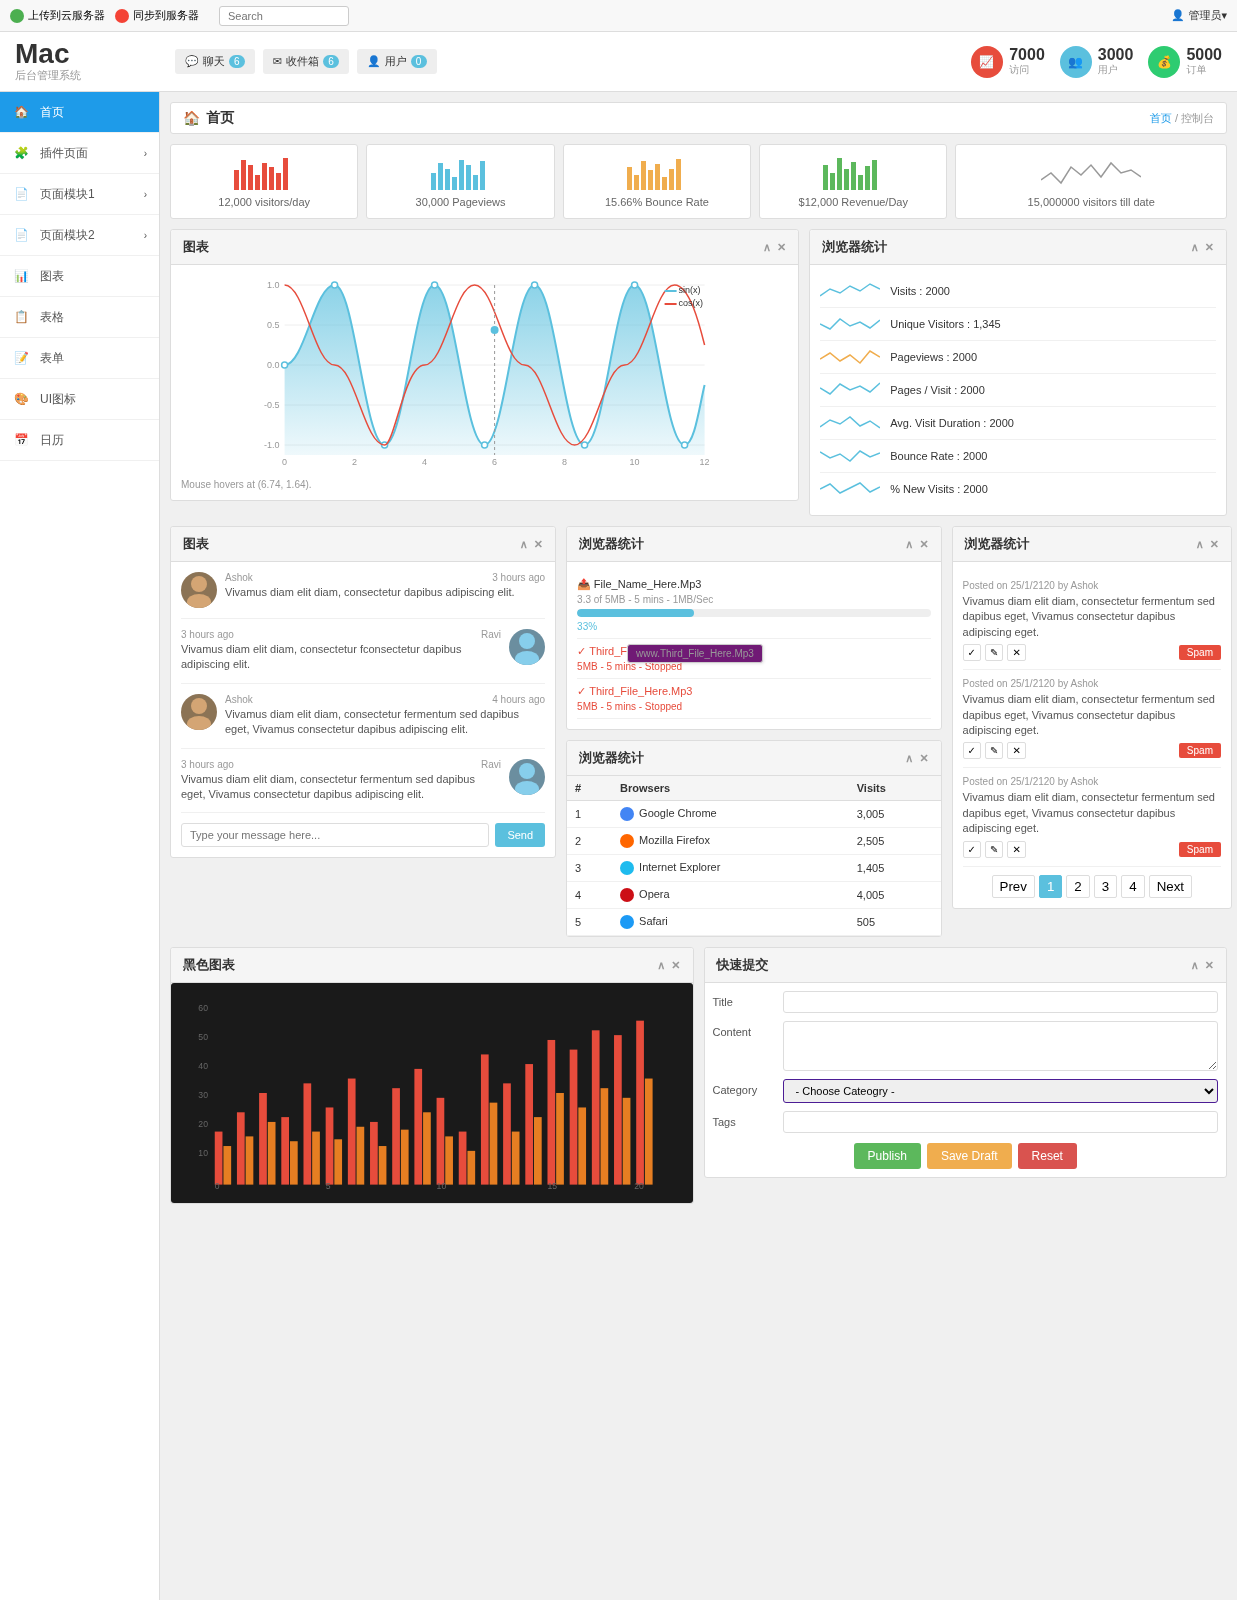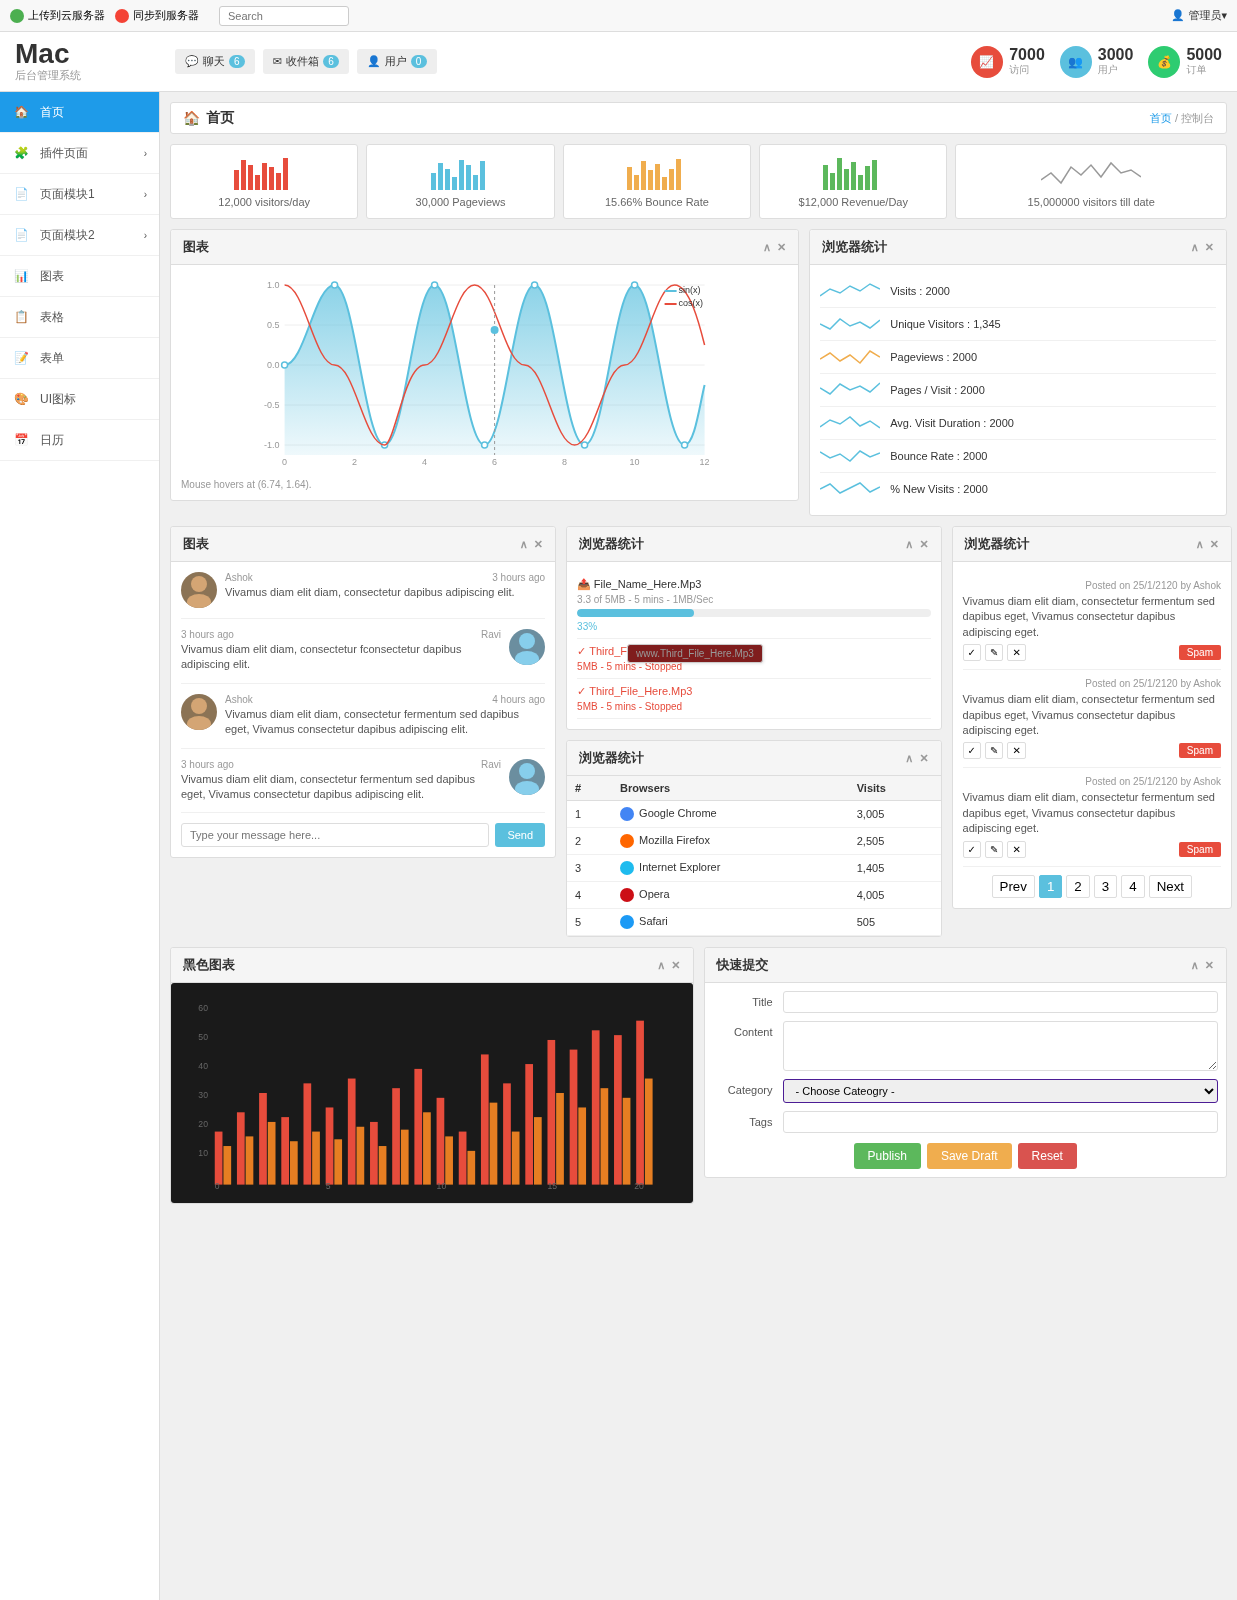--- a/index.html
+++ b/index.html
@@ -102,36 +102,36 @@
     .progress-fill { height: 100%; background: #5bc0de; border-radius: 4px; }
     .file-stopped { color: #e74c3c; }
 
     
     .browser-table { width: 100%; border-collapse: collapse; font-size: 11px; }
     .browser-table th { background: #f5f5f5; padding: 6px 8px; text-align: left; border-bottom: 1px solid #ddd; font-weight: bold; }
     .browser-table td { padding: 6px 8px; border-bottom: 1px solid #f0f0f0; }
 
     
     .comment-item { padding: 8px 0; border-bottom: 1px solid #f0f0f0; font-size: 11px; }
-    .comment-meta { color: #999; font-size: 10px; margin-bottom: 3px; text-align: right; }
+    .comment-meta { color: #999; font-size: 10px; margin-bottom: 3px; }
     .comment-text { color: #555; line-height: 1.4; margin-bottom: 4px; }
     .comment-actions { display: flex; gap: 4px; align-items: center; }
     .comment-actions .btn-action { padding: 2px 4px; border: 1px solid #ddd; background: #fff; cursor: pointer; border-radius: 2px; font-size: 10px; }
     .btn-spam { background: #e74c3c; color: #fff; border: none; padding: 2px 8px; border-radius: 2px; cursor: pointer; font-size: 10px; margin-left: auto; }
     .comment-pagination { display: flex; align-items: center; gap: 4px; justify-content: center; margin-top: 8px; font-size: 11px; }
     .page-btn { padding: 3px 7px; border: 1px solid #ddd; background: #fff; cursor: pointer; border-radius: 2px; }
     .page-btn.active { background: #5bc0de; color: #fff; border-color: #5bc0de; }
 
     
     .black-chart { background: #1a1a1a; border-radius: 3px; padding: 10px; height: 220px; }
 
     
     .quick-post-form { padding: 8px; }
     .form-row { display: flex; margin-bottom: 8px; align-items: flex-start; }
-    .form-label { width: 70px; text-align: right; padding-right: 10px; padding-top: 5px; font-size: 11px; color: #555; flex-shrink: 0; }
+    .form-label { width: 70px; padding-right: 18px; padding-top: 5px; font-size: 11px; color: #555; flex-shrink: 0; }
     .form-input { flex: 1; padding: 4px 8px; border: 1px solid #ddd; border-radius: 3px; font-size: 11px; }
     .form-textarea { flex: 1; padding: 4px 8px; border: 1px solid #ddd; border-radius: 3px; font-size: 11px; height: 50px; resize: vertical; }
     .form-select { flex: 1; padding: 4px 8px; border: 1px solid #4c1d95; border-radius: 3px; font-size: 11px; }
     .form-buttons { display: flex; gap: 6px; justify-content: center; margin-top: 10px; }
     .btn-publish { padding: 6px 14px; background: #5cb85c; color: #fff; border: none; border-radius: 3px; cursor: pointer; font-size: 12px; }
     .btn-draft { padding: 6px 14px; background: #f0ad4e; color: #fff; border: none; border-radius: 3px; cursor: pointer; font-size: 12px; }
     .btn-reset { padding: 6px 14px; background: #d9534f; color: #fff; border: none; border-radius: 3px; cursor: pointer; font-size: 12px; }
 
     
     svg { display: block; }
@@ -553,21 +553,21 @@
               <div class="progress-bar">
                 <div class="progress-fill" style="width: 33%"></div>
               </div>
               <div style="font-size:10px; color:#5bc0de;">33%</div>
             </div>
             <div style="position:relative;">
               <div class="file-item">
                 <div class="file-name file-stopped">✓ <span>Third_File_Here.Mp3</span></div>
                 <div class="file-info file-stopped">5MB - 5 mins - Stopped</div>
               </div>
-              <div style="position:absolute; top:5px; left:50px; background:#7f1d1d; border:1px solid #ccc; padding:3px 8px; border-radius:3px; font-size:10px; color:#999; box-shadow:1px 1px 3px rgba(0,0,0,0.1); z-index:10;">www.Third_File_Here.Mp3</div>
+              <div style="position:absolute; top:5px; left:50px; background:#701a75; border:1px solid #ccc; padding:3px 8px; border-radius:3px; font-size:10px; color:#999; box-shadow:1px 1px 3px rgba(0,0,0,0.1); z-index:10;">www.Third_File_Here.Mp3</div>
             </div>
             <div class="file-item">
               <div class="file-name file-stopped">✓ <span>Third_File_Here.Mp3</span></div>
               <div class="file-info file-stopped">5MB - 5 mins - Stopped</div>
             </div>
           </div>
         </div>
 
         <div class="panel">
           <div class="panel-header">

